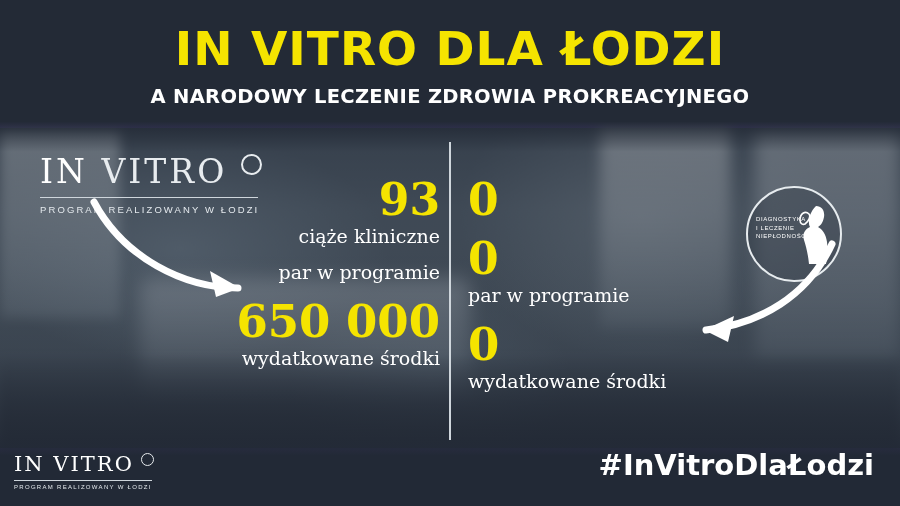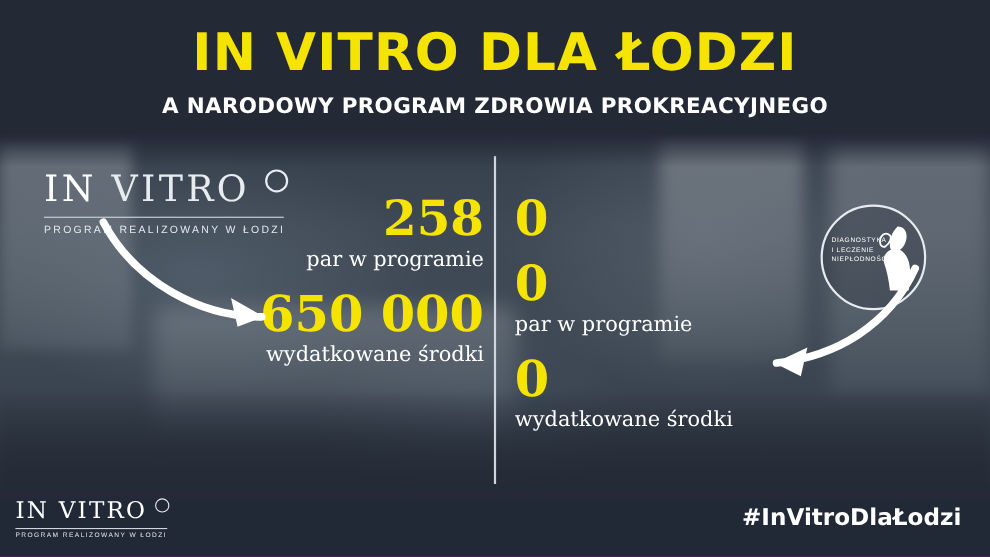--- a/index.html
+++ b/index.html
@@ -10,21 +10,21 @@
   body {
     width: 900px;
     height: 506px;
     overflow: hidden;
     font-family: "Liberation Sans", sans-serif;
   }
   .infographic {
     position: relative;
     width: 900px;
     height: 506px;
-    background: #a21caf;
+    background: #8b5cf6;
     overflow: hidden;
   }
   
   .photo-band {
     position: absolute;
     left: 0; top: 128px;
     width: 900px; height: 320px;
     background:
       radial-gradient(ellipse 300px 160px at 180px 120px, rgba(150,170,185,0.55), rgba(150,170,185,0) 70%),
       radial-gradient(ellipse 260px 200px at 640px 90px, rgba(170,185,195,0.45), rgba(170,185,195,0) 70%),
@@ -220,42 +220,42 @@
     font-size: 6px;
     letter-spacing: 1.3px;
     color: #e4e9ed;
     white-space: nowrap;
   }
   .hashtag {
     position: absolute;
     right: 26px; bottom: 24px;
     font-family: "DejaVu Sans", sans-serif;
     font-weight: bold;
-    font-size: 21px;
+    font-size: 29px;
     color: #ffffff;
     z-index: 7;
   }
 </style>
 </head>
 <body>
 
 <div class="infographic">
 
   <div class="photo-band">
     <div class="win1"></div>
     <div class="win2"></div>
     <div class="win3"></div>
     <div class="bed"></div>
     <div class="floor"></div>
   </div>
   <div class="overlay"></div>
 
   <div class="header">
     <div class="title">IN VITRO DLA ŁODZI</div>
-    <div class="subtitle">A NARODOWY PROGRAM ZDROWIA PROKREACYJNEGO</div>
+    <div class="subtitle">A NARODOWY LECZENIE ZDROWIA PROKREACYJNEGO</div>
   </div>
 
   <div class="brand-logo">
     <div class="bl-main">
       <span>IN</span>
       <span class="thin">VITRO</span>
       <span class="bl-ring"></span>
     </div>
     <div class="bl-rule"></div>
     <div class="bl-sub">PROGRAM REALIZOWANY W ŁODZI</div>
@@ -268,22 +268,25 @@
 
   <svg class="arrow-right" width="180" height="110" viewBox="0 0 180 110">
     <path d="M172,6 C148,58 100,86 46,92" stroke="#ffffff" stroke-width="7" fill="none" stroke-linecap="round"></path>
     <path d="M44,92 L74,78 L68,104 Z" fill="#ffffff"></path>
   </svg>
 
   <div class="stats">
     <div class="divider"></div>
 
     <div class="col-left">
+      <div class="stat stat-1">
+        <div class="num">93</div>
+        <div class="lbl">ciąże kliniczne</div>
+      </div>
       <div class="stat stat-2">
-        <div class="num">258</div>
         <div class="lbl">par w programie</div>
       </div>
       <div class="stat stat-3">
         <div class="num">650 000</div>
         <div class="lbl">wydatkowane środki</div>
       </div>
     </div>
 
     <div class="col-right">
       <div class="stat stat-1">

